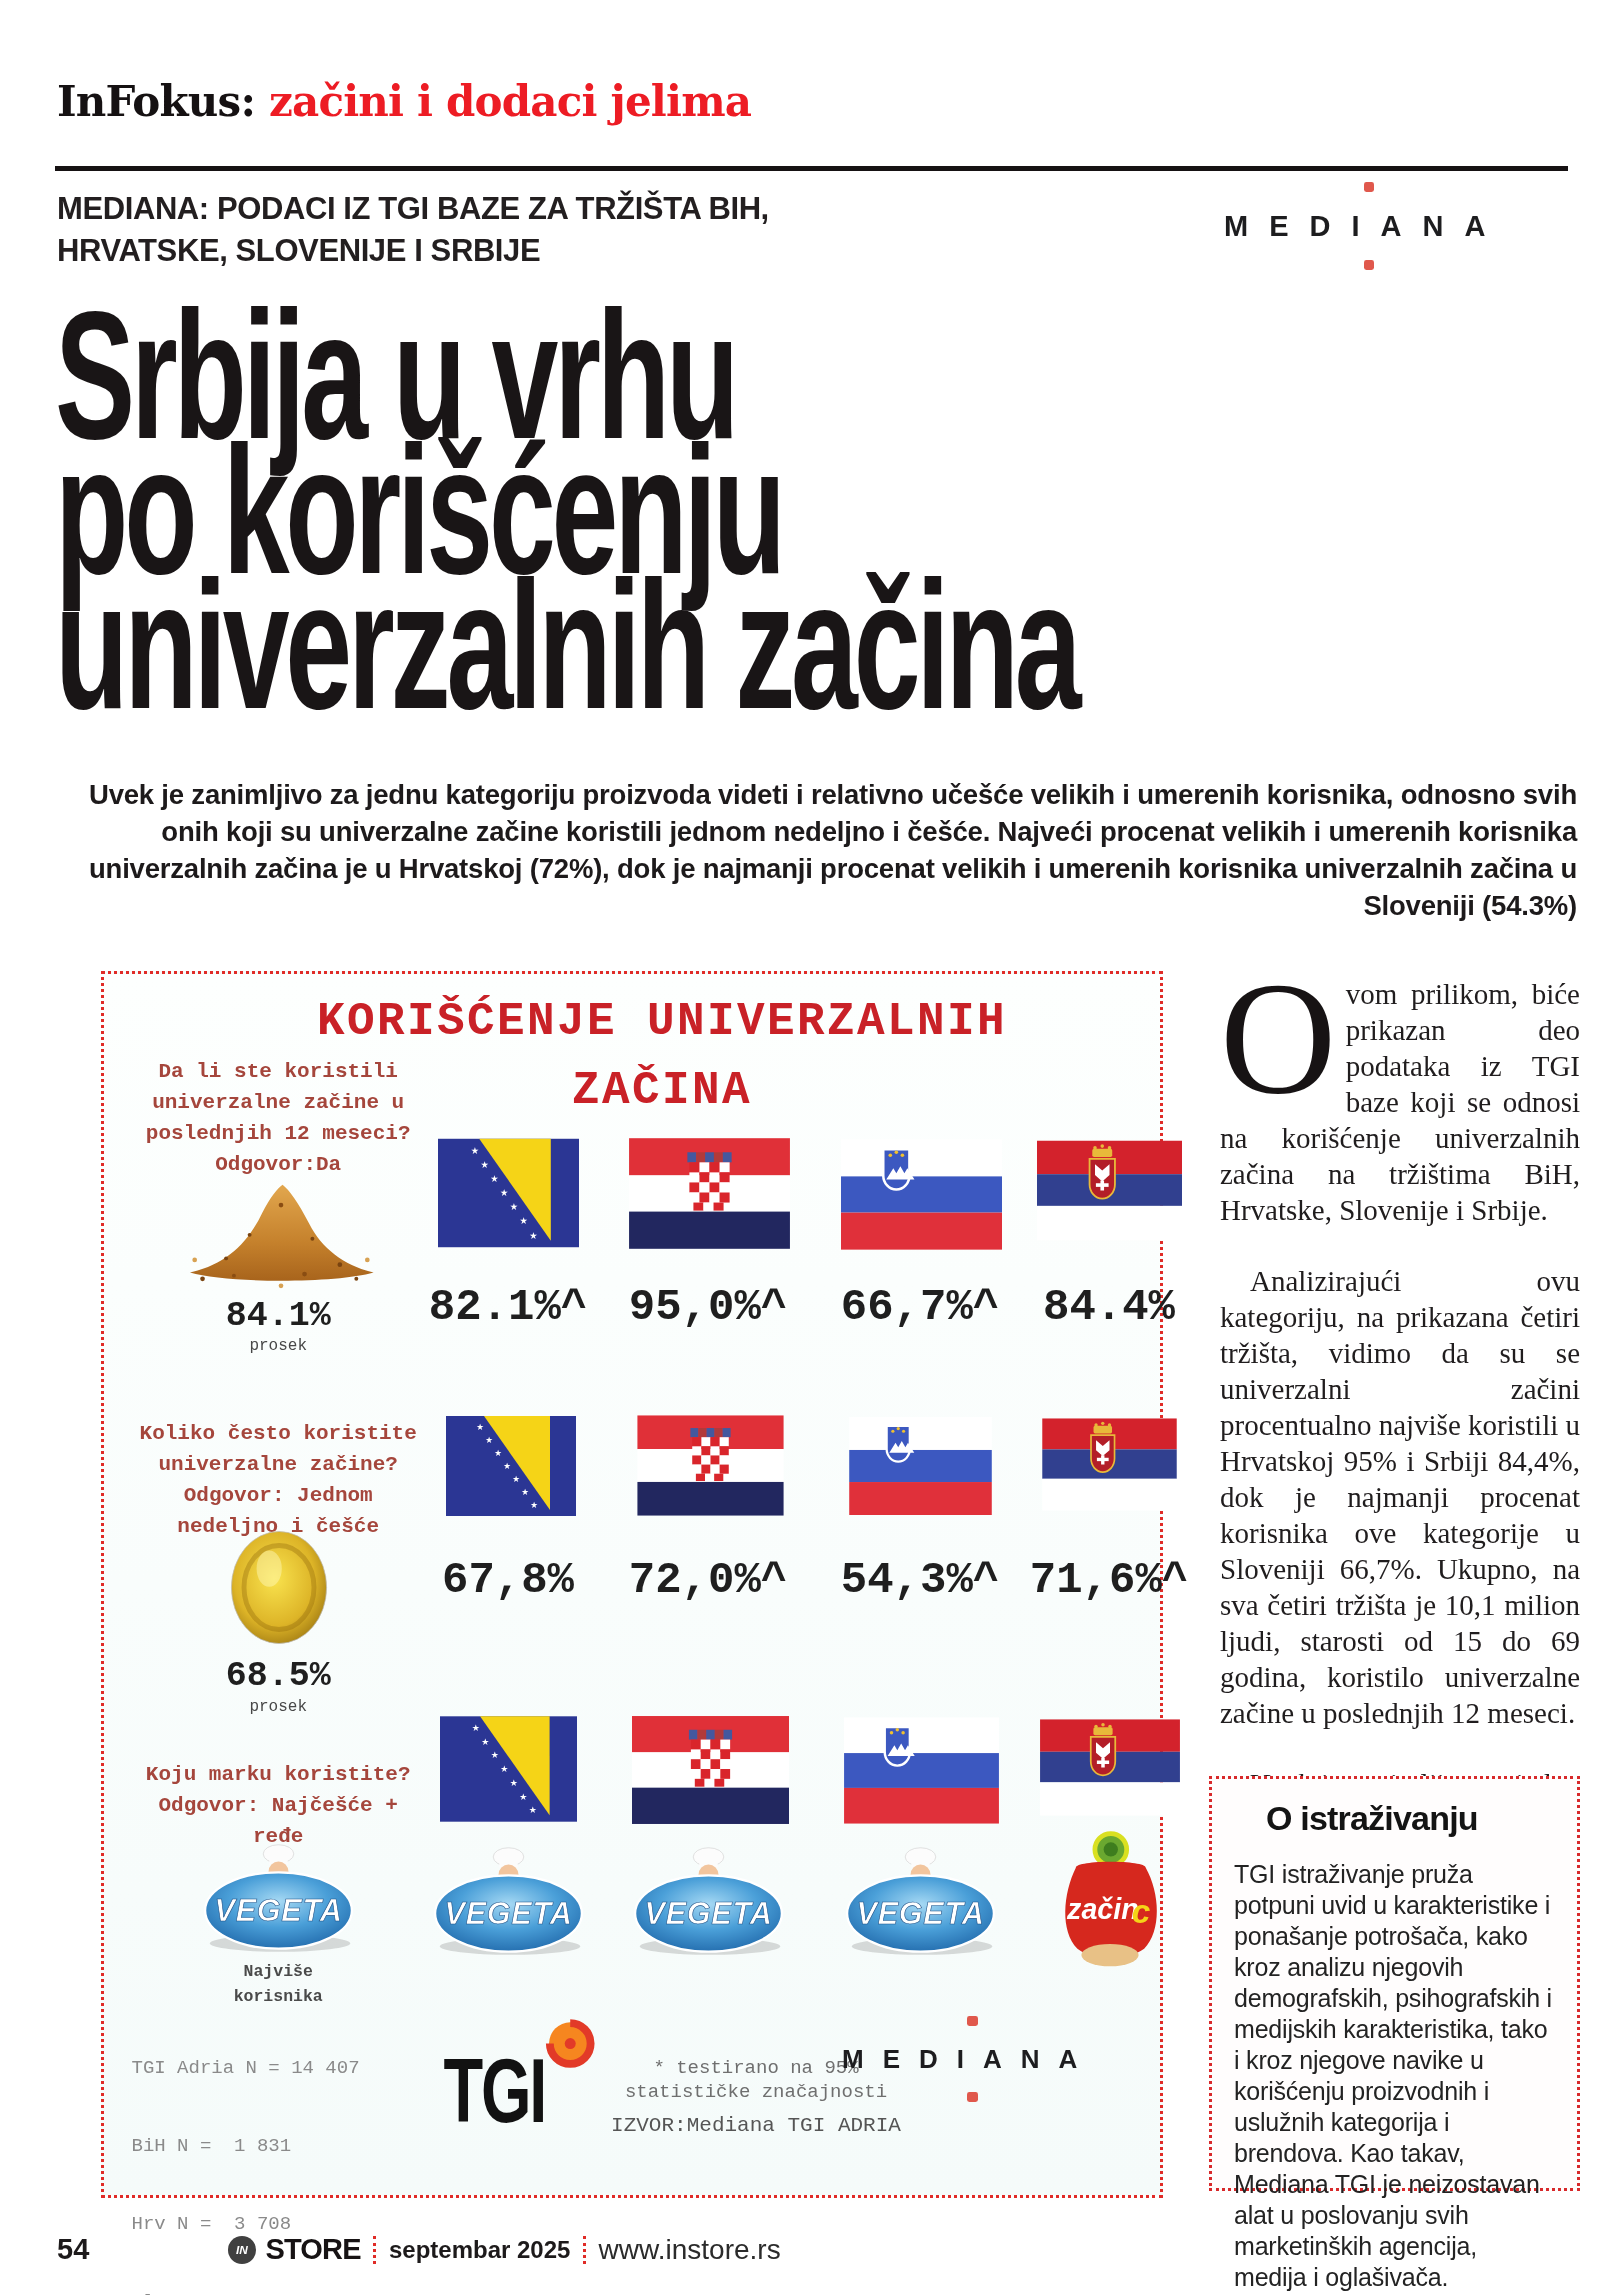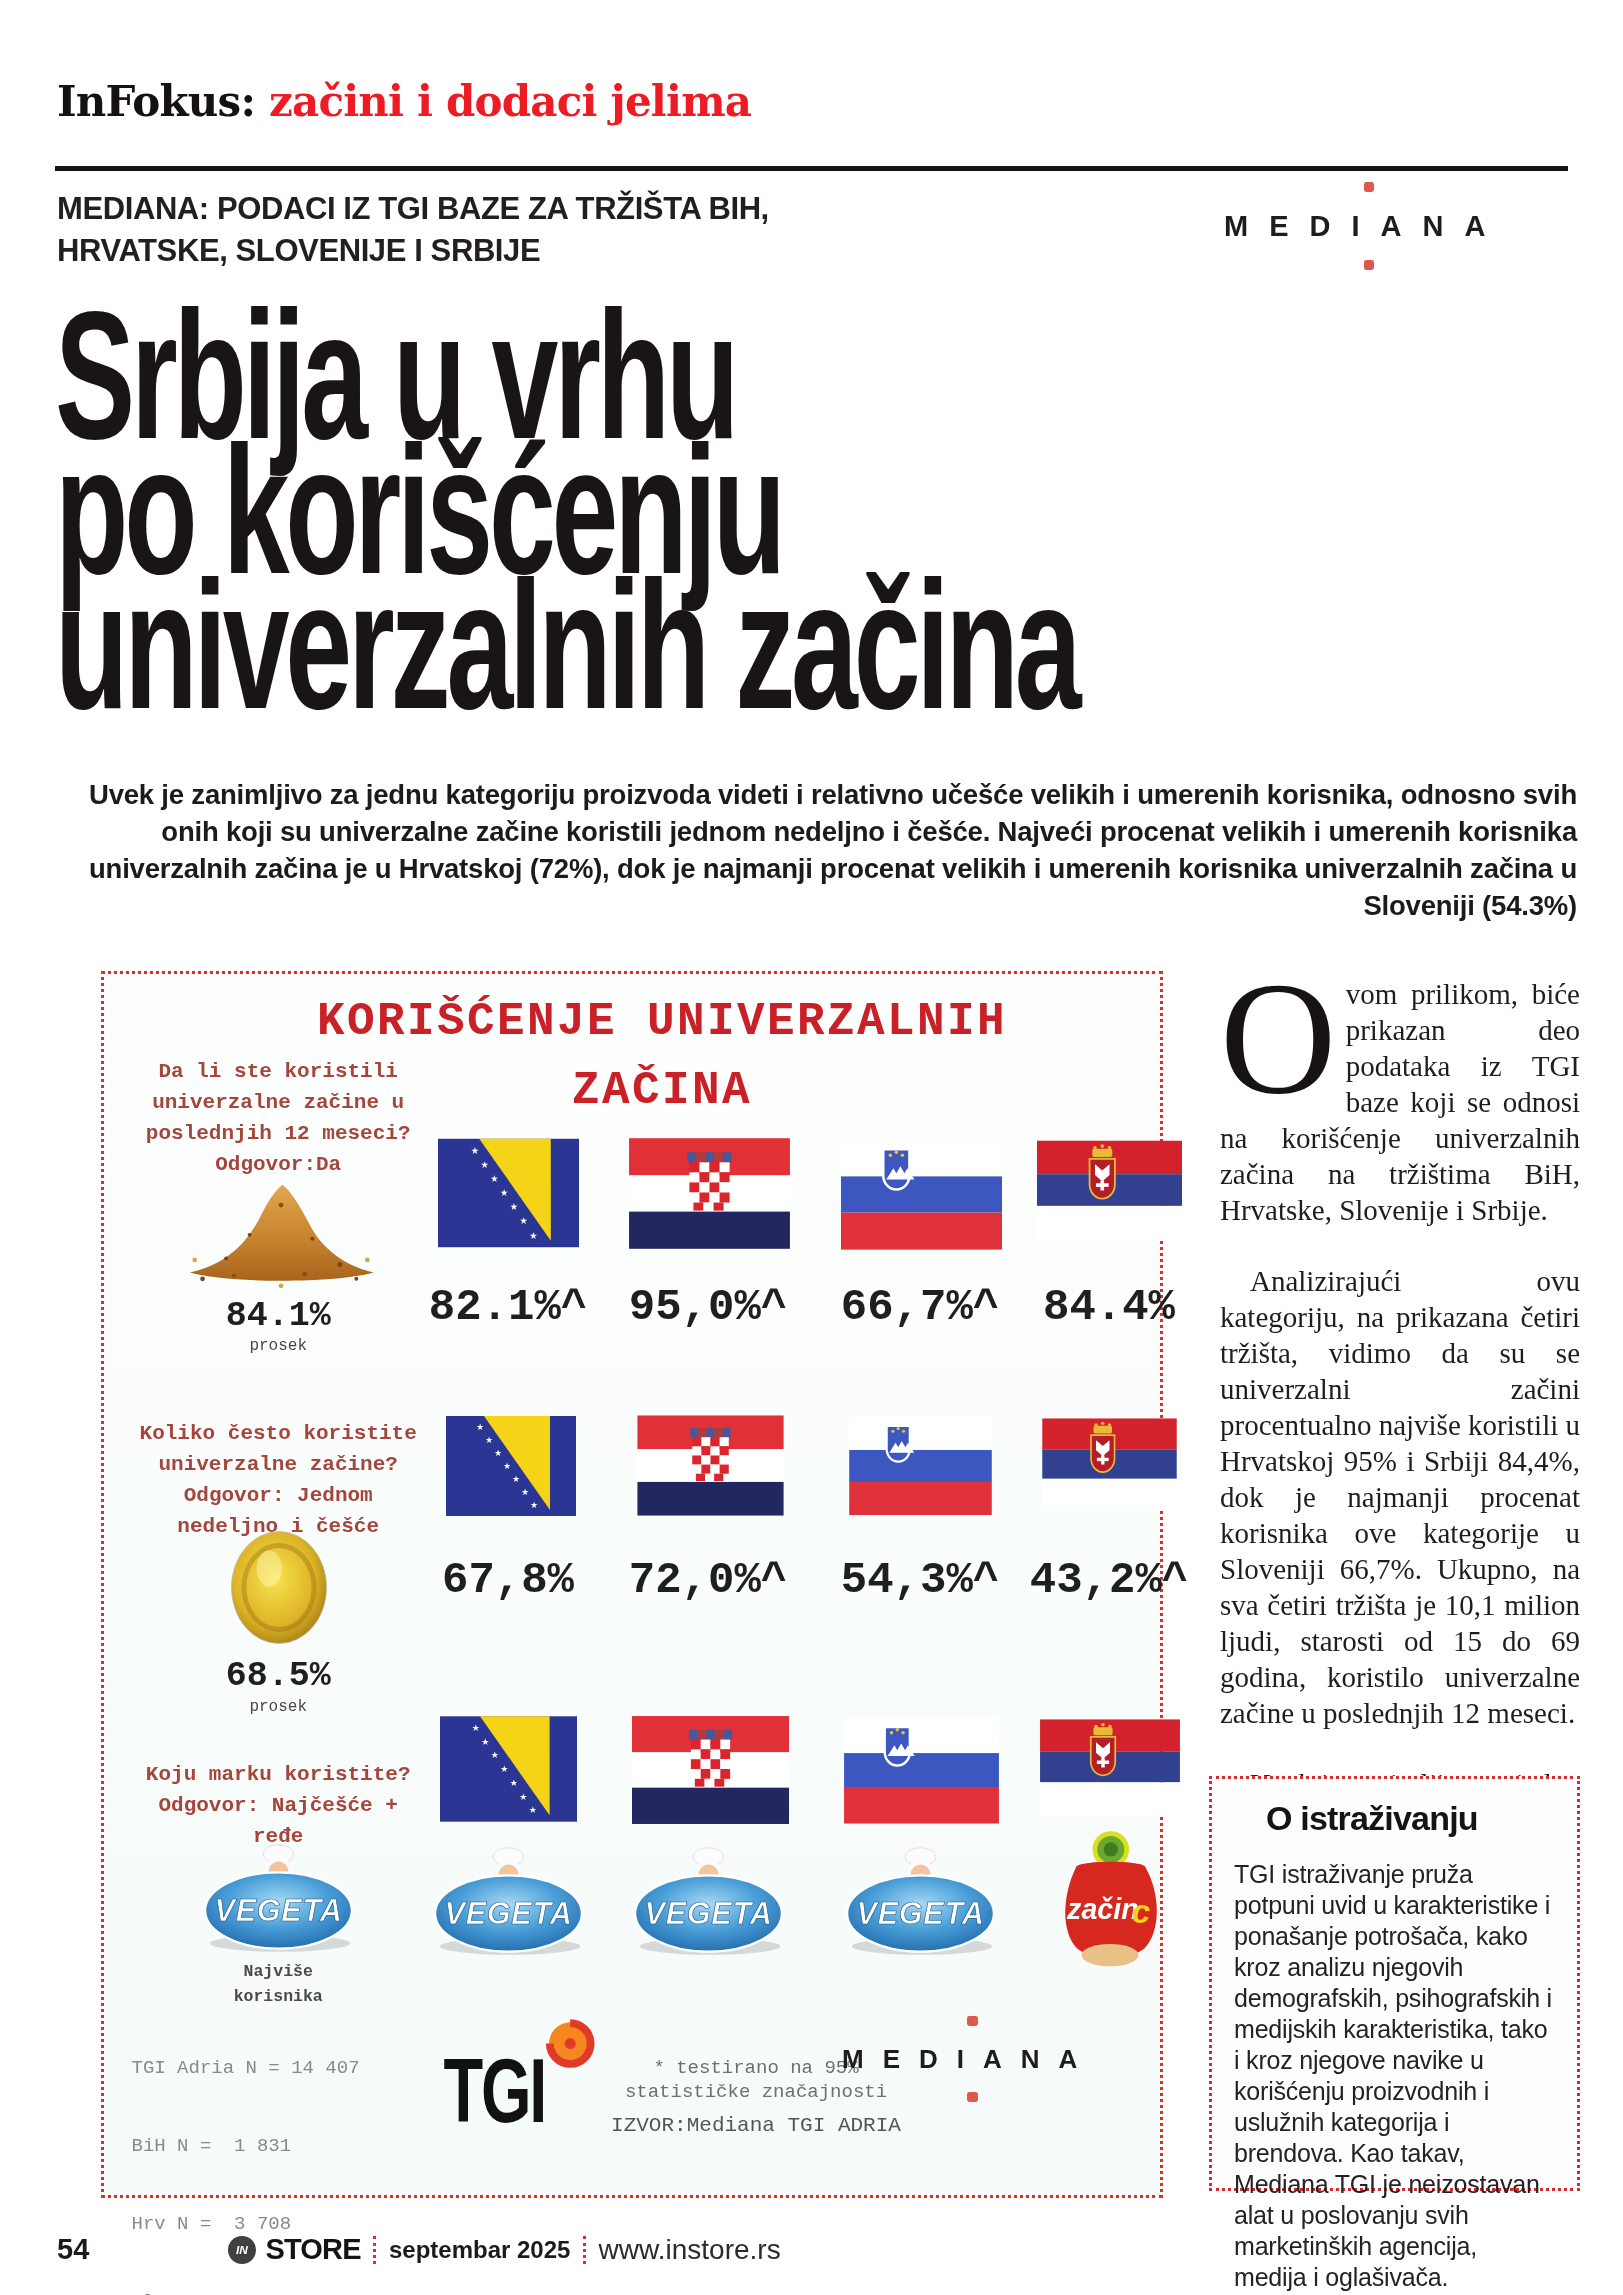--- a/index.html
+++ b/index.html
@@ -311,21 +311,21 @@
     <svg class="flag" style="left:738px;top:443px;width:157px;height:98px" viewBox="0 0 200 125" width="157" height="98">
         <use href="#flag-slo"></use>
       </svg>
     <svg class="flag" style="left:935px;top:444px;width:141px;height:93px" viewBox="0 0 180 118" width="141" height="93">
         <use href="#flag-srb"></use>
       </svg>
 
     <div class="val" style="left:310px;top:581px">67,8%</div>
     <div class="val" style="left:510px;top:581px">72,0%^</div>
     <div class="val" style="left:722px;top:581px">54,3%^</div>
-    <div class="val" style="left:911px;top:581px">43,2%^</div>
+    <div class="val" style="left:911px;top:581px">71,6%^</div>
 
     <div class="q-block" style="top:785px">
       <div class="q-line">Koju marku koristite?</div>
       <div class="q-line">Odgovor: Najčešće +</div>
       <div class="q-line">ređe</div>
     </div>
 
     <svg class="flag" style="left:336px;top:738px;width:137px;height:114px" viewBox="0 0 175 145" width="137" height="114">
         <use href="#flag-bih"></use>
       </svg>

